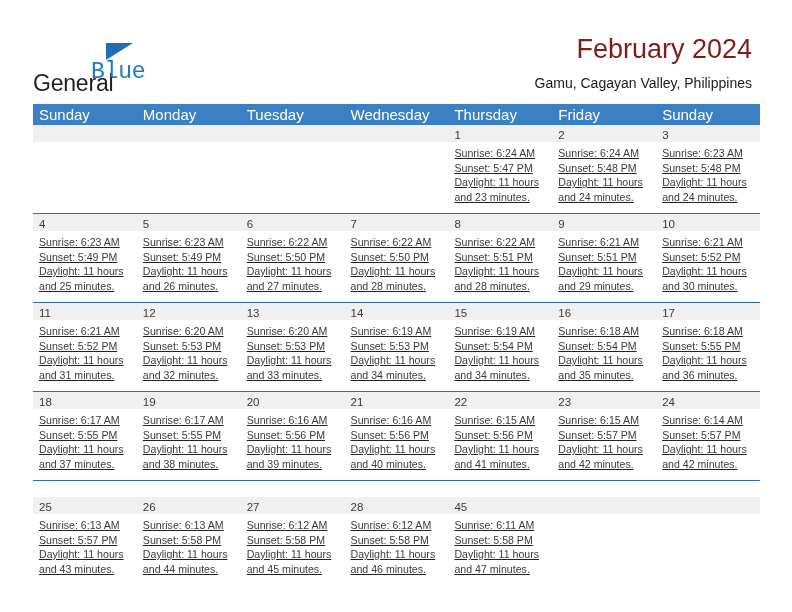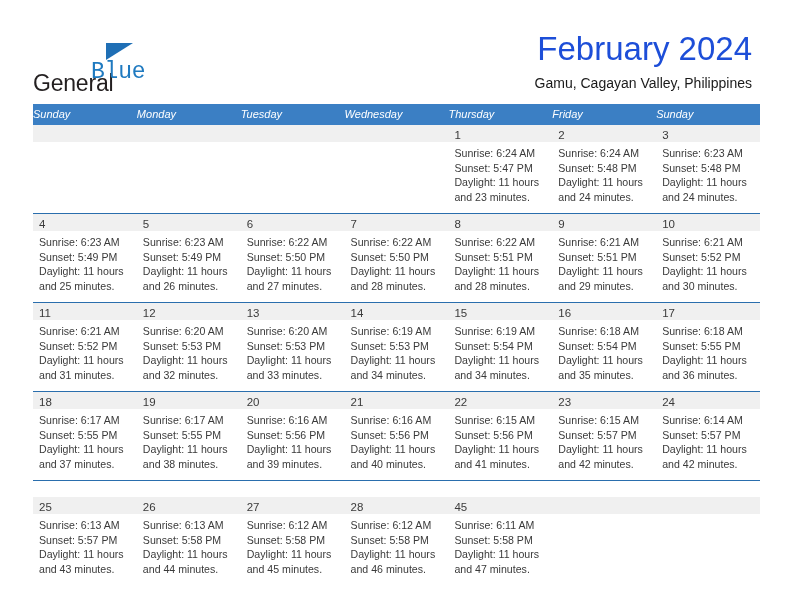--- a/index.html
+++ b/index.html
@@ -63,22 +63,22 @@
     color: #1f7ac0;
     font-family: Liberation Mono, monospace;
   }
   .title-block {
     position: absolute;
     right: 40px;
     top: 32px;
     text-align: right;
   }
   .cal-title {
-    font-size: 33px;
-    color: #1d4ed8;
+    font-size: 27px;
+    color: #7f1d1d;
     line-height: 34px;
     white-space: nowrap;
   }
   .cal-subtitle {
     font-size: 14px;
     color: #1a1a1a;
     line-height: 22px;
     margin-top: 6px;
     white-space: nowrap;
   }
@@ -91,25 +91,25 @@
     width: 727px;
   }
   .dow-row {
     display: flex;
     background: #3b7fc4;
     height: 21px;
   }
   .dow {
     flex: 1 1 0;
     color: #ffffff;
-    font-size: 11px;
+    font-size: 15px;
     line-height: 21px;
+    padding-left: 6px;
     box-sizing: border-box;
     white-space: nowrap;
-    font-style: italic;
   }
   .week {
     display: flex;
     border-bottom: 1.6px solid #2a6ead;
     height: 89px;
     box-sizing: border-box;
   }
   .week:last-child {
     border-bottom: none;
     margin-top: 16px;
@@ -130,20 +130,21 @@
   .cell .daynum {
     font-size: 11.5px;
     line-height: 17px;
     color: #3a3a3a;
   }
   .cell.empty .daynum-band {
     background: #f0f0f0;
   }
   .cell-body {
     padding: 4px 6px 0 6px;
+    text-decoration: underline;
   }
   .cell-line {
     font-size: 10.6px;
     line-height: 14.6px;
     color: #3a3a3a;
     white-space: nowrap;
   }
 </style>
 </head>
 <body>

